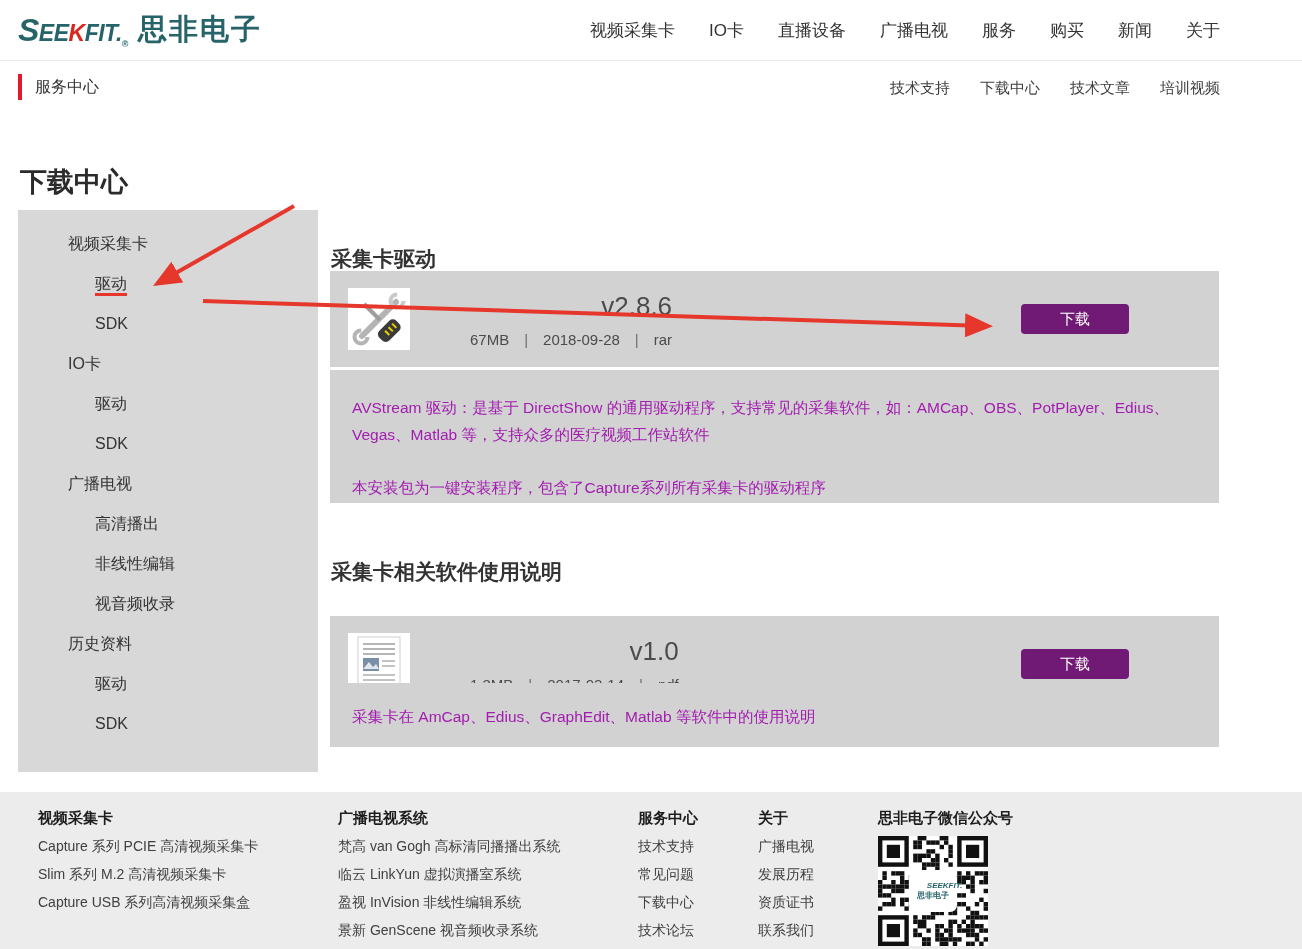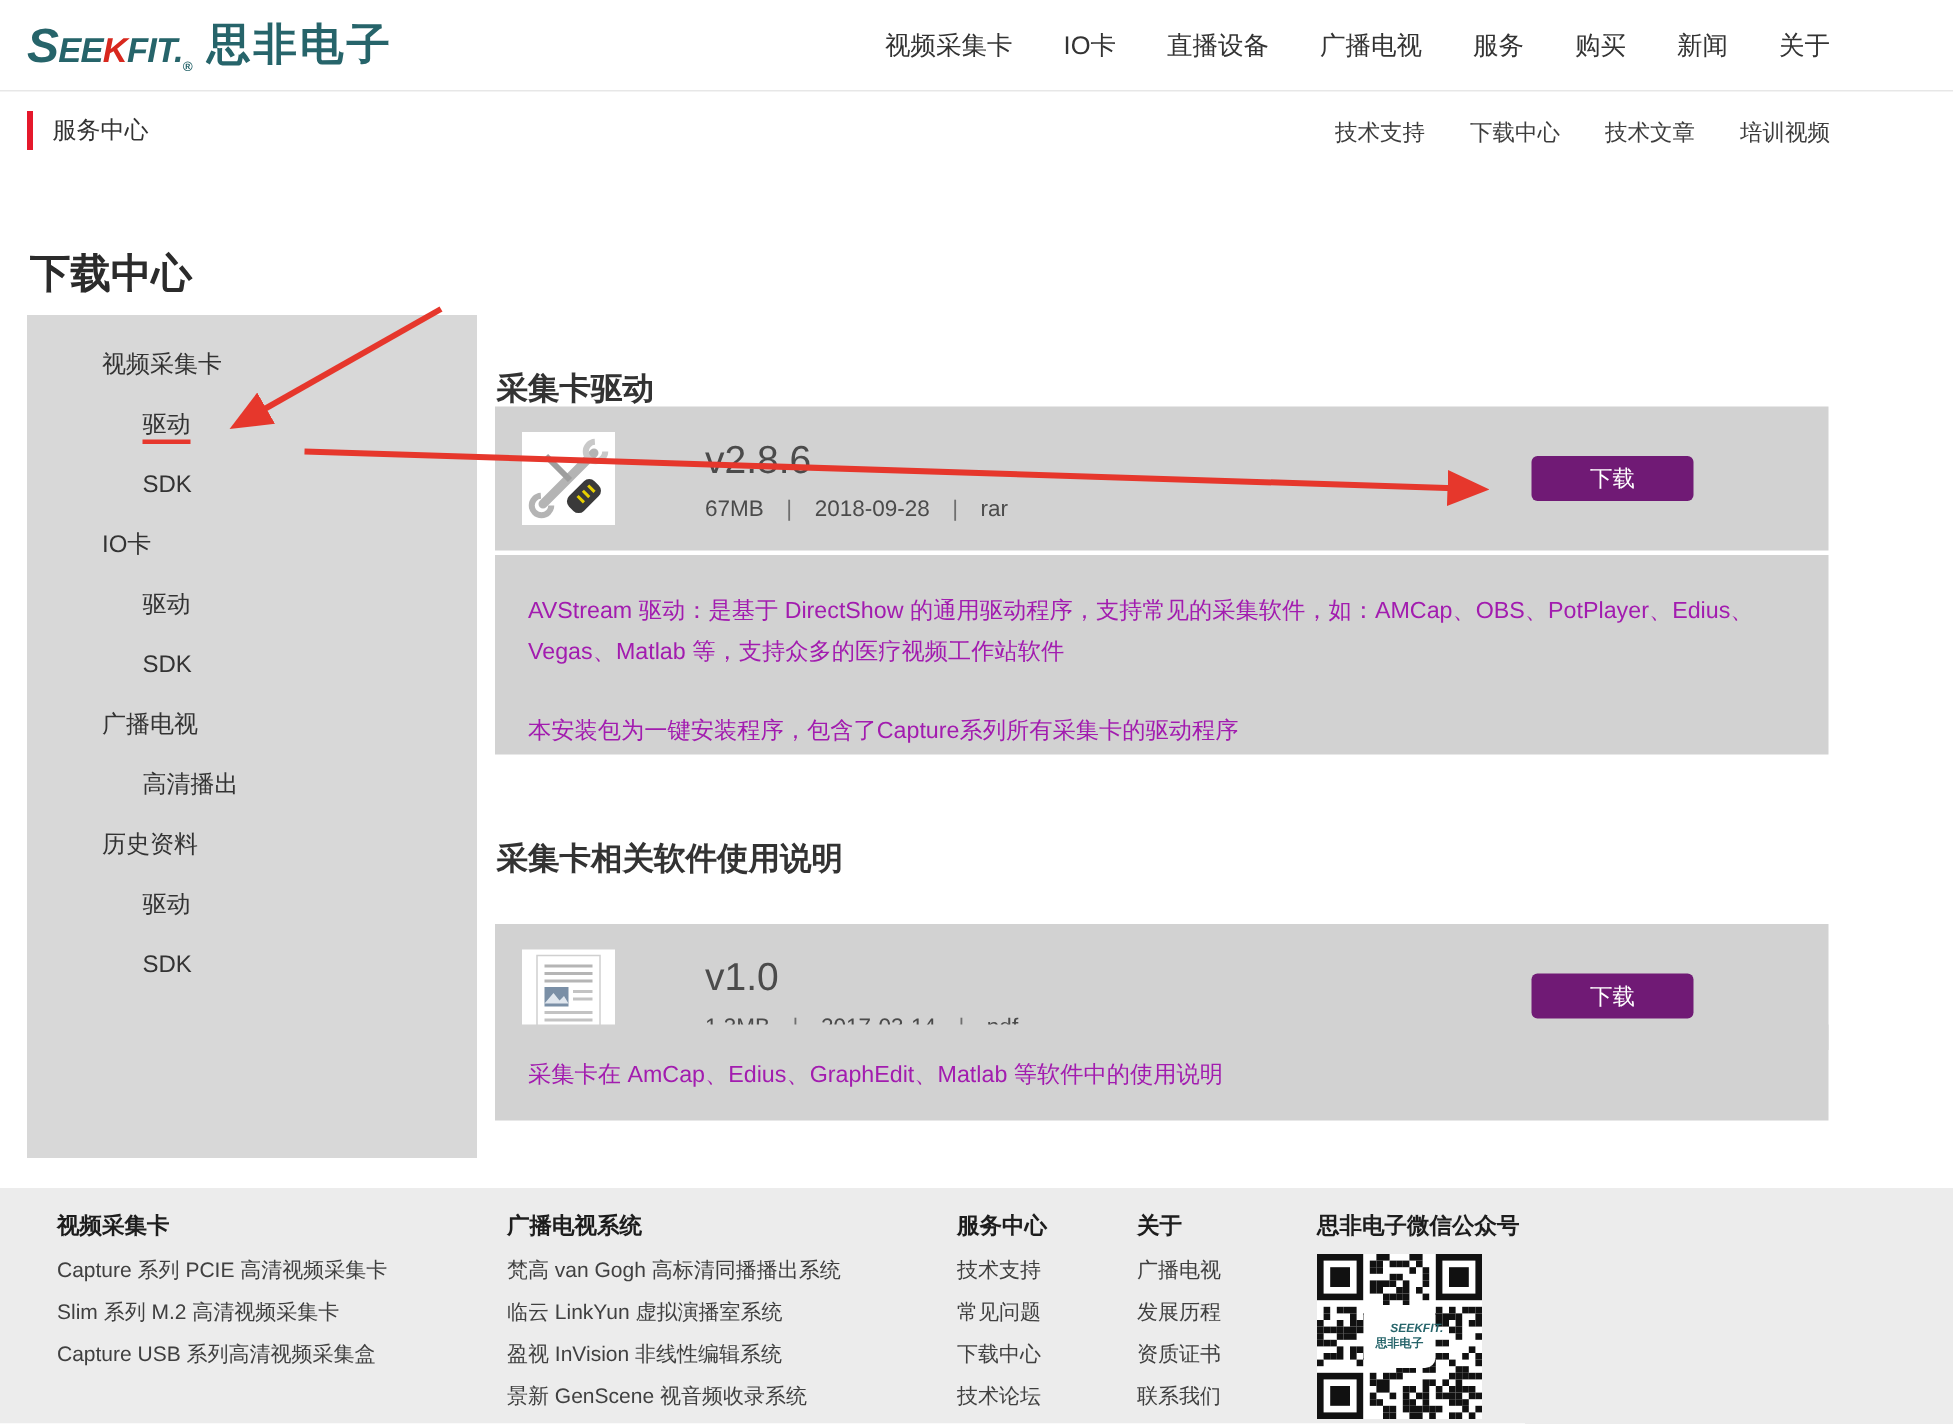--- a/index.html
+++ b/index.html
@@ -31,21 +31,21 @@
   .sidebar li{height:40px;line-height:40px;font-size:16px;color:#333;cursor:pointer;}
   .sidebar li.lv1{padding-left:50px;}
   .sidebar li.lv2{padding-left:77px;}
   .sidebar li .sel{border-bottom:3px solid #e6372c;padding-bottom:1px;}
   
   .sec-h{position:absolute;left:331px;font-size:21px;font-weight:700;color:#333;}
   .card{position:absolute;left:330px;width:889px;background:#d2d2d2;}
   .card-top{display:flex;align-items:center;height:96px;}
   .icon-box{width:62px;height:62px;background:#fff;margin-left:18px;flex:0 0 auto;
             display:flex;align-items:center;justify-content:center;}
-  .ver-block{margin-left:60px;}
+  .ver-block{margin-left:60px;text-align:right;}
   .ver{font-size:26px;color:#4b4b4b;}
   .meta{font-size:15px;color:#4b4b4b;margin-top:9px;}
   .meta .pipe{color:#6f6f6f;margin:0 15px;}
   .dl-btn{margin-left:auto;margin-right:90px;width:108px;height:30px;background:#701a75;
           color:#fff;font-size:15px;border:none;border-radius:4px;cursor:pointer;
           display:flex;align-items:center;justify-content:center;}
   .card-desc{padding:24px 30px 26px 22px;}
   .card-desc p{margin:0;font-size:15.5px;line-height:27px;color:#a21caf;}
   .card-desc p + p{margin-top:26px;}
   
@@ -100,20 +100,22 @@
 <div class="sidebar">
   <ul>
     <li class="lv1">视频采集卡</li>
     <li class="lv2"><span class="sel">驱动</span></li>
     <li class="lv2">SDK</li>
     <li class="lv1">IO卡</li>
     <li class="lv2">驱动</li>
     <li class="lv2">SDK</li>
     <li class="lv1">广播电视</li>
     <li class="lv2">高清播出</li>
+    <li class="lv2">非线性编辑</li>
+    <li class="lv2">视音频收录</li>
     <li class="lv1">历史资料</li>
     <li class="lv2">驱动</li>
     <li class="lv2">SDK</li>
   </ul>
 </div>
 
 <h2 class="sec-h" style="top:228px;">采集卡驱动</h2>
 
 <div class="card" style="top:271px;height:96px;">
   <div class="card-top">

